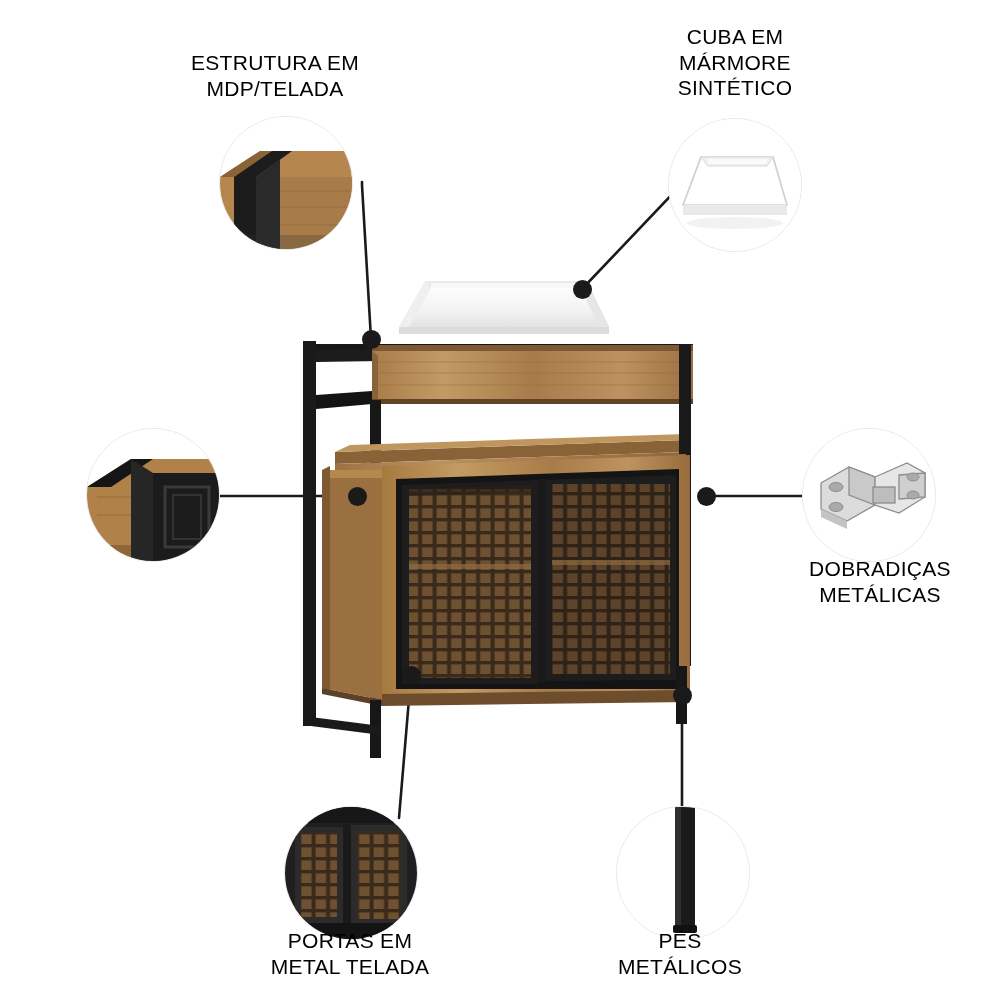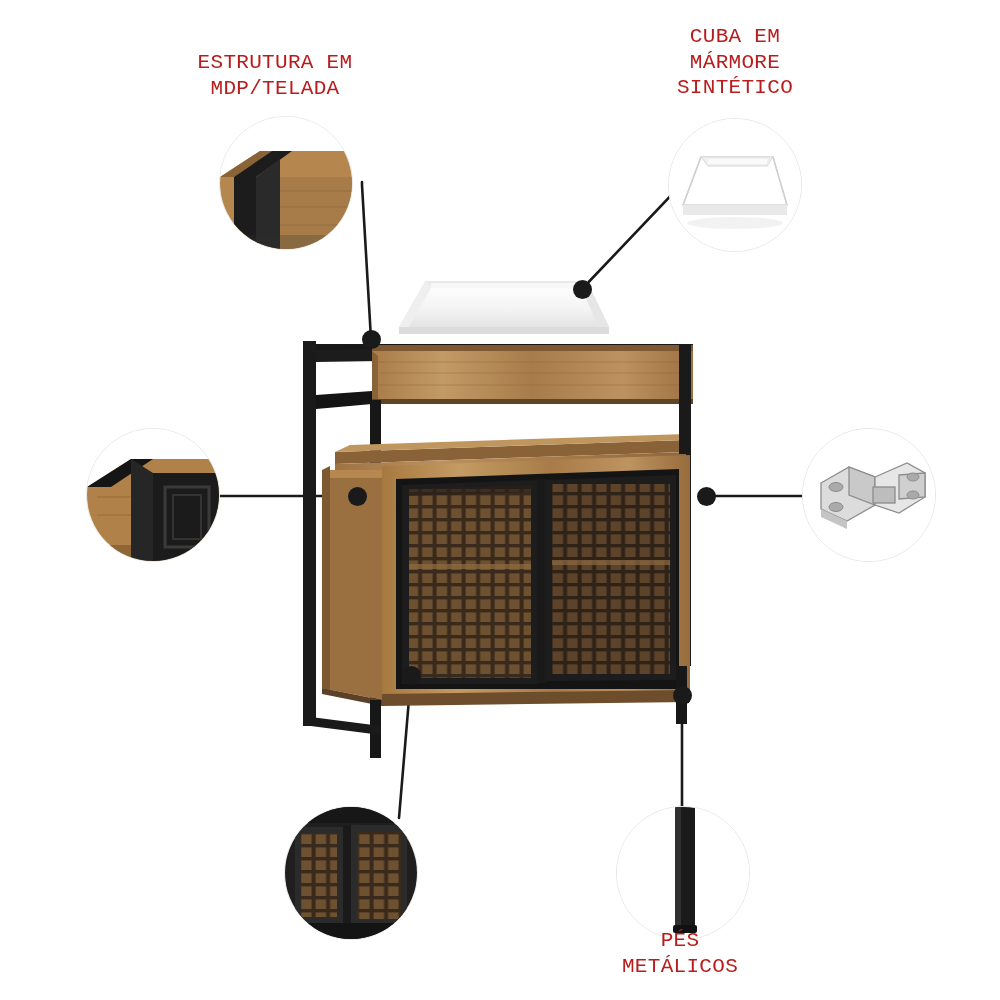--- a/index.html
+++ b/index.html
@@ -14,23 +14,22 @@
   .stage{position:absolute;left:0;top:0;width:1000px;height:1000px;}
   .svglayer{position:absolute;left:0;top:0;width:1000px;height:1000px;}
 
   
   .label{
     position:absolute;
     text-align:center;
     line-height:1.22;
     letter-spacing:.3px;
     font-size:21px;
-    color:#b91c1c;
+    color:#000000;
     white-space:pre-line;
-    font-family:Liberation Mono, monospace;
   }
   #lbl-mdp{left:140px;top:50px;width:270px;}
   #lbl-cuba{left:615px;top:24px;width:240px;}
   #lbl-epoxi{left:30px;top:556px;width:270px;}
   #lbl-dobra{left:760px;top:556px;width:240px;}
   #lbl-portas{left:215px;top:928px;width:270px;}
   #lbl-pes{left:560px;top:928px;width:240px;}
 
   
   .bubble{
@@ -267,16 +266,20 @@
   <div class="dot" style="left:348px;top:487px;"></div>
   <div class="dot" style="left:697px;top:487px;"></div>
   <div class="dot" style="left:402px;top:666px;"></div>
   <div class="dot" style="left:673px;top:686px;"></div>
 
   <div class="label" id="lbl-mdp">ESTRUTURA EM
 MDP/TELADA</div>
   <div class="label" id="lbl-cuba">CUBA EM
 MÁRMORE
 SINTÉTICO</div>
+  <div class="label" id="lbl-dobra">DOBRADIÇAS
+METÁLICAS</div>
+  <div class="label" id="lbl-portas">PORTAS EM
+METAL TELADA</div>
   <div class="label" id="lbl-pes">PÉS
 METÁLICOS</div>
 
 </div>
 
 </body></html>

